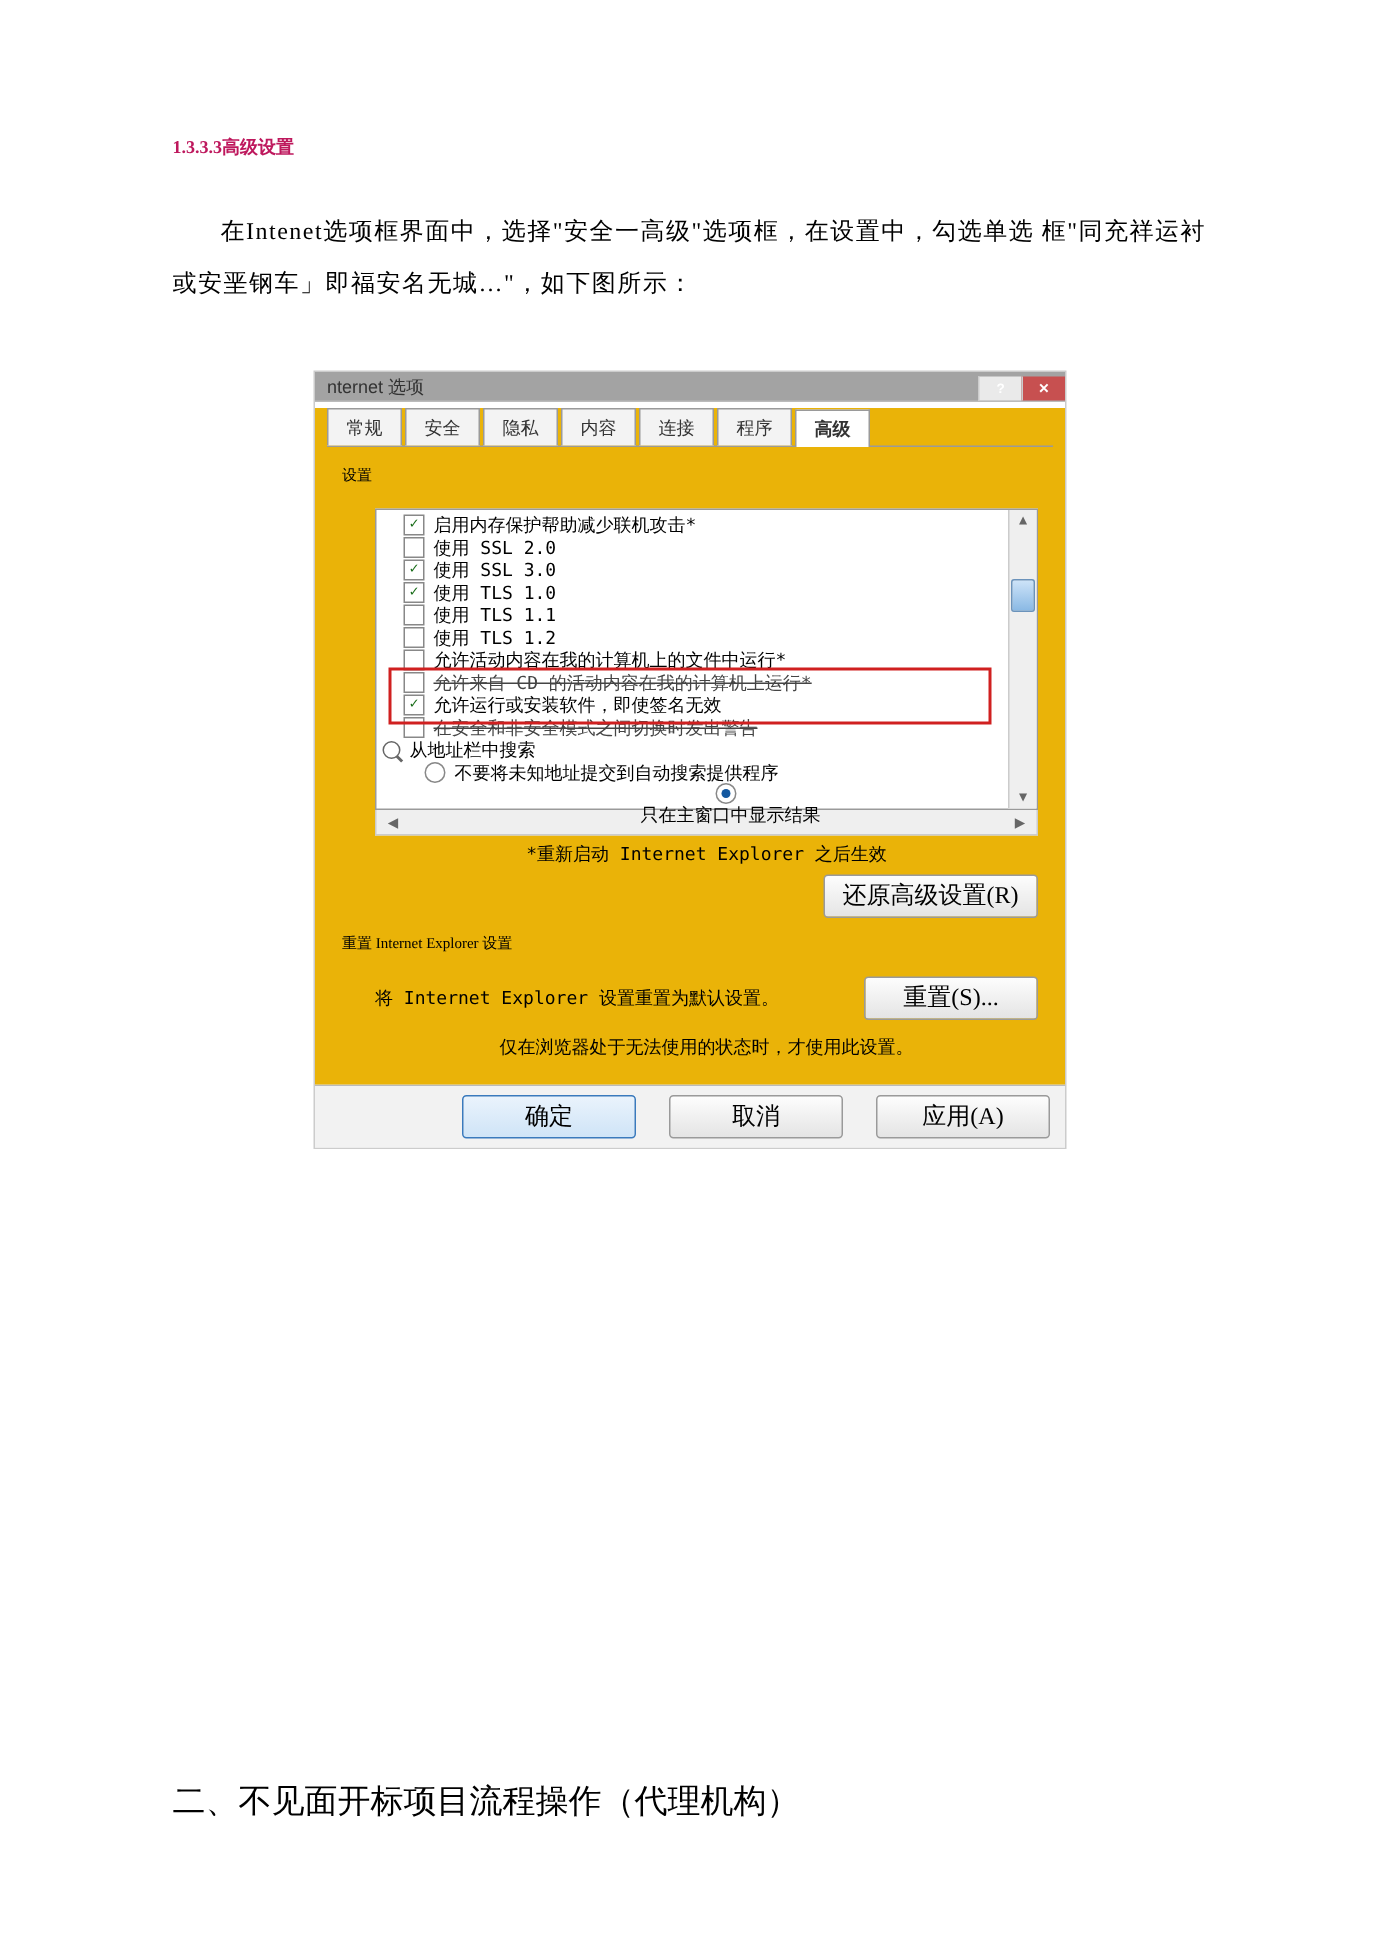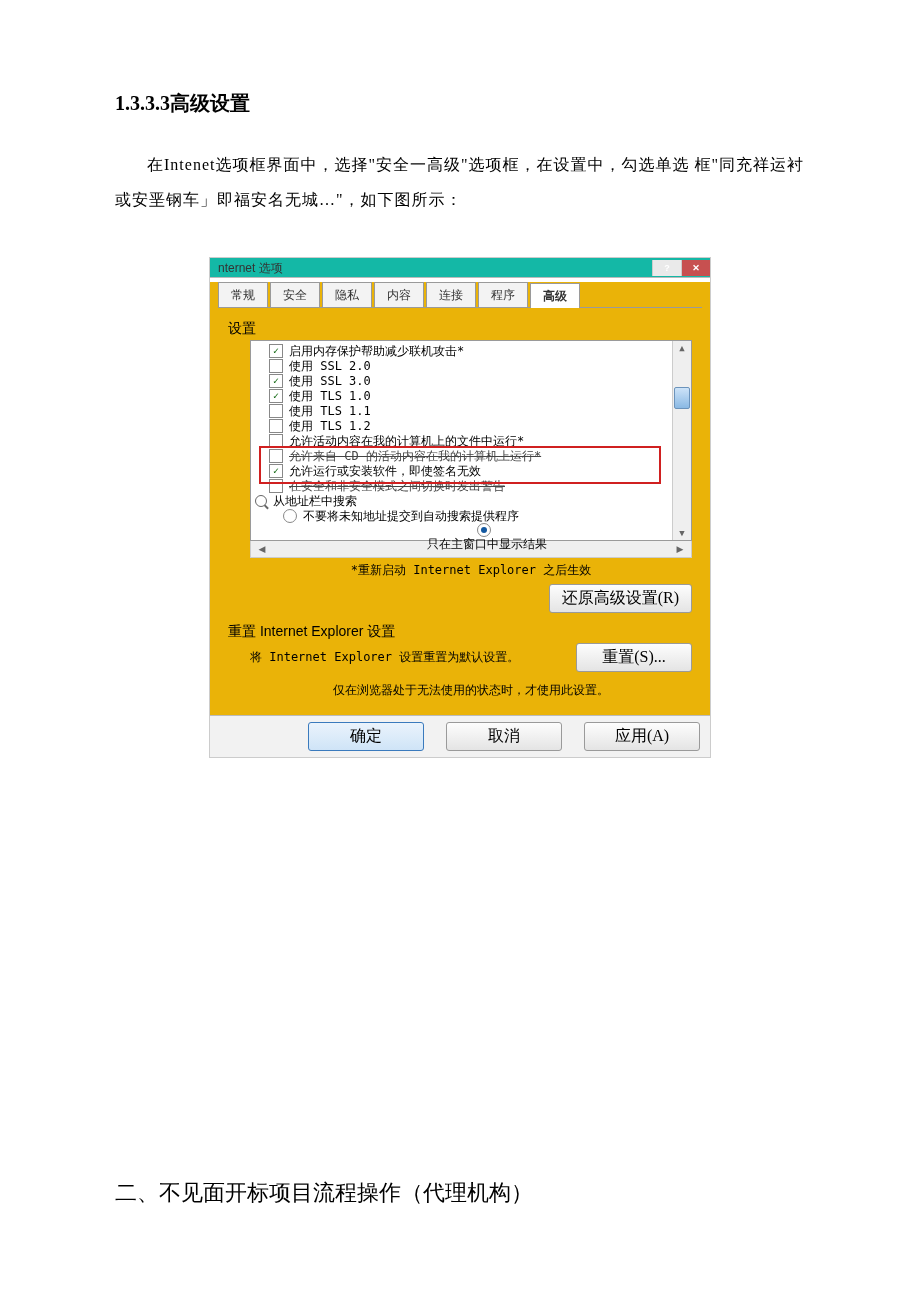--- a/index.html
+++ b/index.html
@@ -7,23 +7,23 @@
     padding: 0;
     background: #fff;
     font-family: "SimSun", "Songti SC", serif;
     width: 920px;
   }
   .page {
     padding: 90px 115px 60px 115px;
   }
   .sec-heading {
     font-family: "SimSun", serif;
-    font-size: 20px;
+    font-size: 12px;
     font-weight: bold;
-    color: #000000;
+    color: #be185d;
     margin-bottom: 30px;
   }
   .body-text {
     font-size: 16px;
     line-height: 2.2;
     color: #000;
     text-indent: 2em;
     margin-bottom: 40px;
     letter-spacing: 1px;
   }
@@ -34,24 +34,24 @@
   }
   
   .dlg-wrap {
     width: 500px;
     margin: 30px auto 0 auto;
     background: #fff;
     border: 1px solid #ccc;
     font-family: "Microsoft YaHei", "SimSun", sans-serif;
   }
   .dlg-title {
-    background: #14b8a6;
+    background: #a3a3a3;
     border-bottom: 1px solid #bbb;
     display: flex;
-    align-items: flex-start;
+    align-items: center;
     justify-content: space-between;
     padding: 2px 0 0 8px;
     font-size: 12px;
     color: #333;
   }
   .tbar-right {
     display: flex;
     align-items: stretch;
   }
   .win-btn {
@@ -88,23 +88,23 @@
   .tab.active {
     background: #fff;
     position: relative;
     top: 1px;
     font-weight: bold;
   }
   .content-inner {
     padding: 8px 10px;
   }
   .label {
-    font-size: 14px;
-    margin: 4px 0 2px 0;
-    font-family: Liberation Sans, sans-serif;
+    font-size: 10px;
+    margin: 4px 0 15px 0;
+    font-family: Liberation Serif, serif;
   }
   .list-panel {
     border: 1px solid #9a9a9a;
     background: #fff;
     position: relative;
     padding: 2px 0 2px 18px;
     font-size: 12px;
     font-family: "NSimSun", "SimSun", monospace;
     line-height: 1.2;
   }

